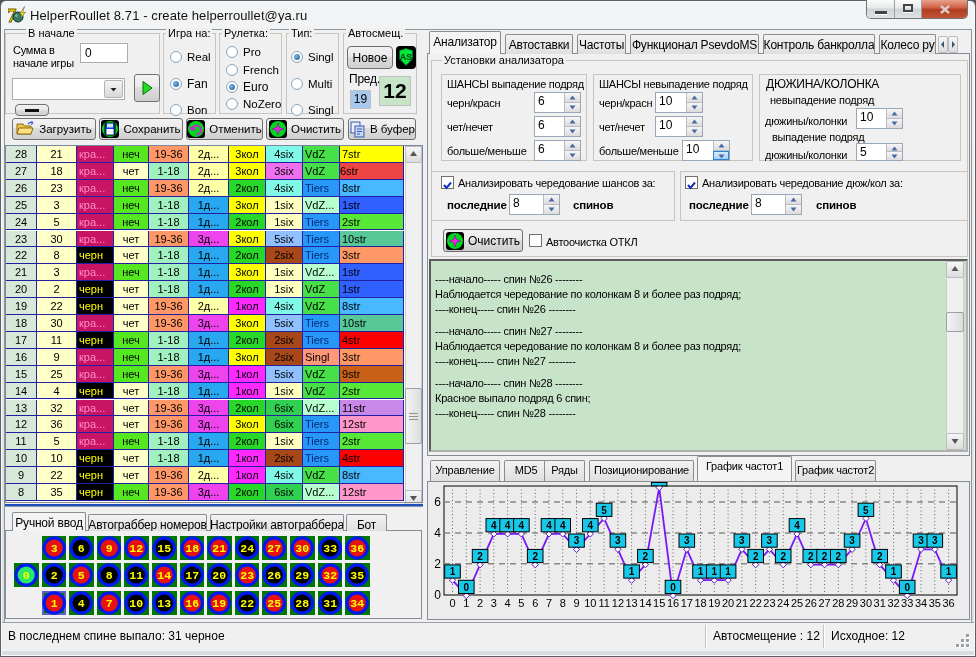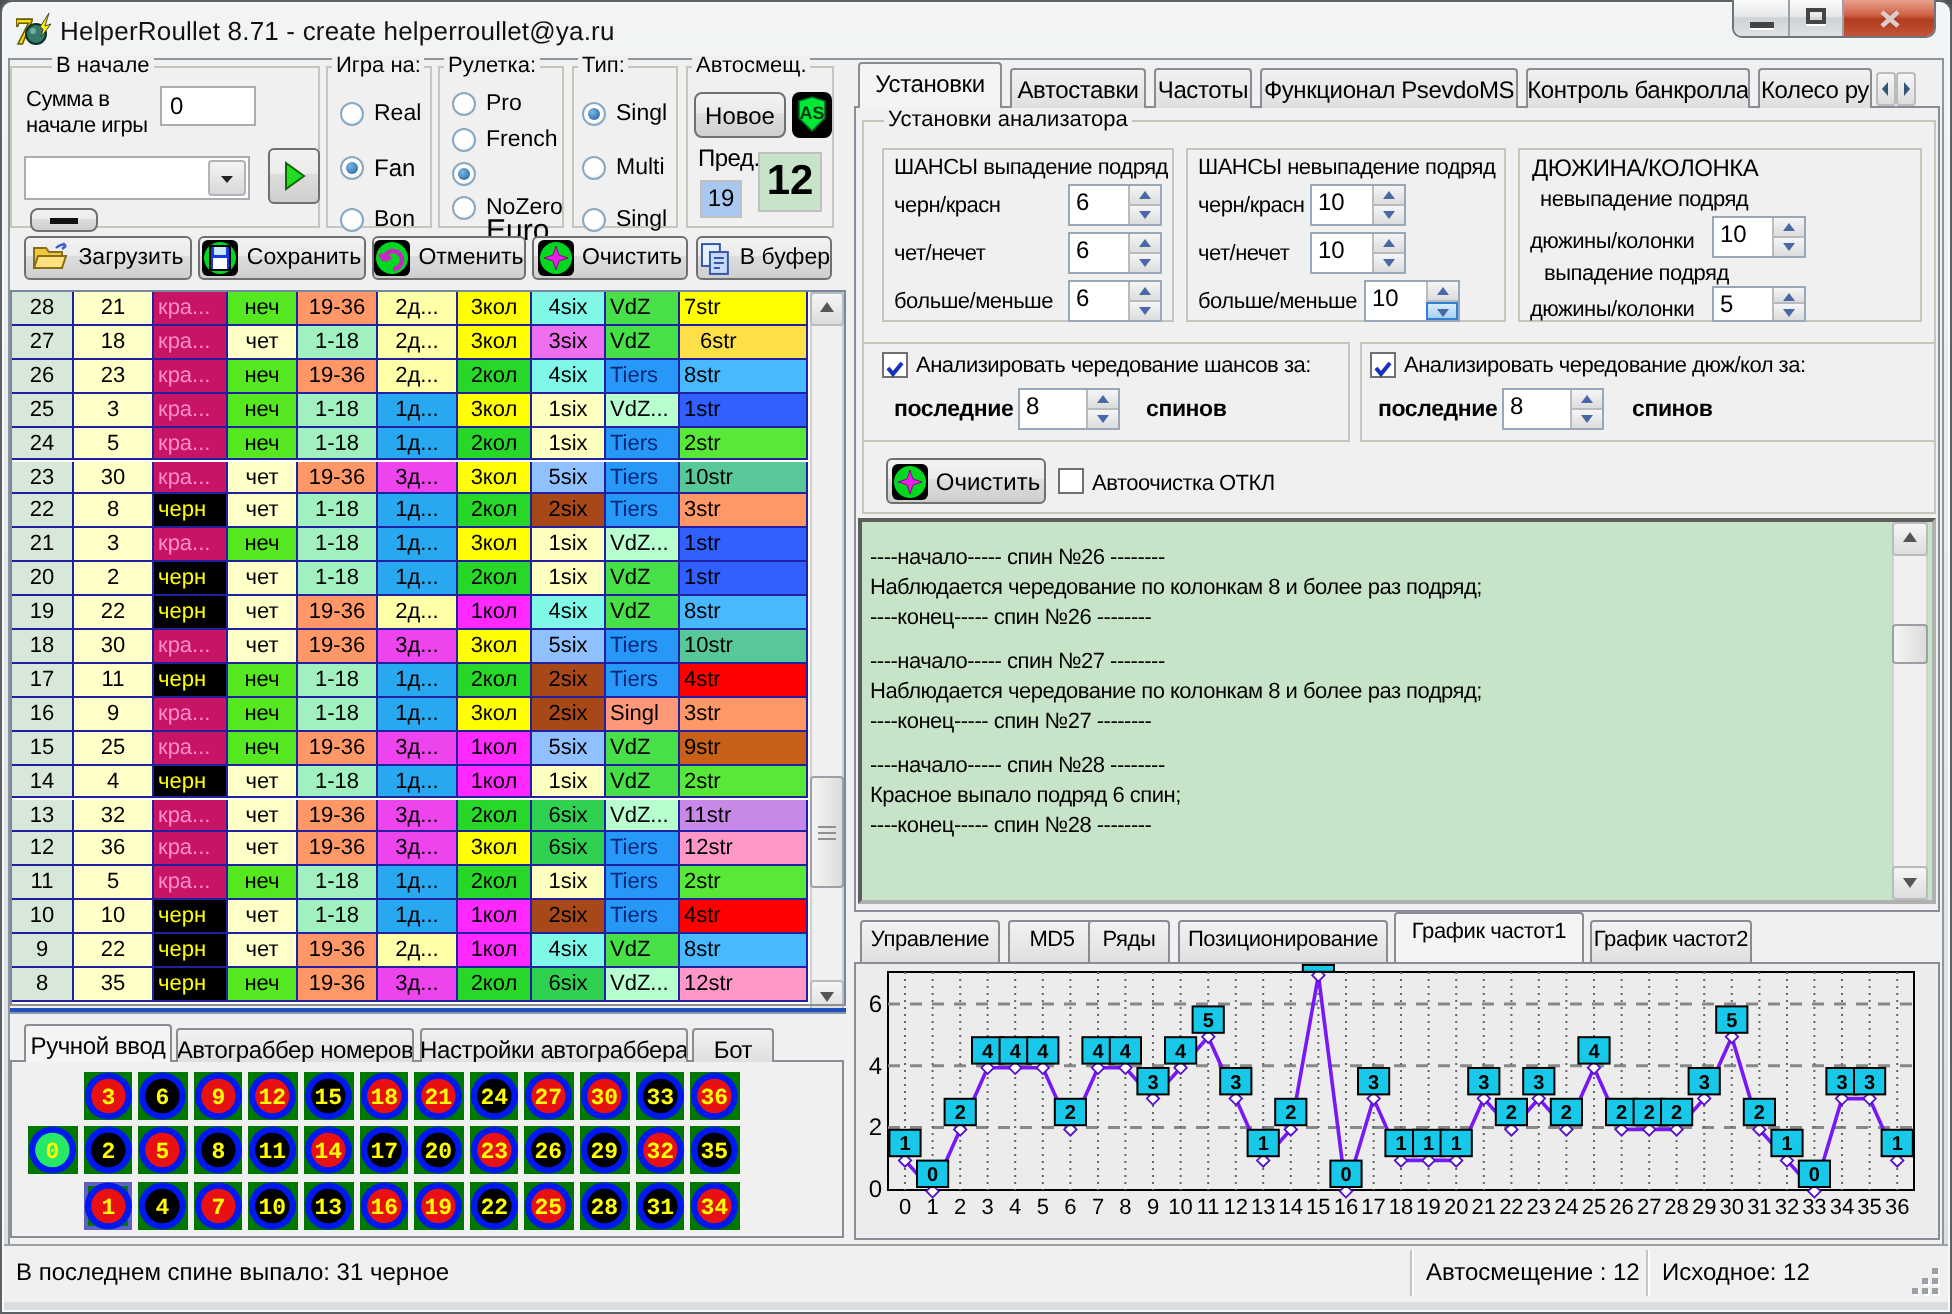--- a/index.html
+++ b/index.html
@@ -72,21 +72,21 @@
 <div class="abs" style="left:187px;top:51px;font-size:11.5px;line-height:13px;white-space:nowrap;">Real</div>
 <div class="radio sel" style="left:170px;top:78px;"></div>
 <div class="abs" style="left:187px;top:78px;font-size:12px;line-height:13px;white-space:nowrap;">Fan</div>
 <div class="radio" style="left:170px;top:104px;"></div>
 <div class="abs" style="left:187px;top:104px;font-size:11.5px;line-height:13px;white-space:nowrap;">Bon</div>
 <div class="radio" style="left:226px;top:46px;"></div>
 <div class="abs" style="left:243px;top:46px;font-size:11.5px;line-height:13px;white-space:nowrap;">Pro</div>
 <div class="radio" style="left:226px;top:64px;"></div>
 <div class="abs" style="left:243px;top:64px;font-size:11.5px;line-height:13px;white-space:nowrap;">French</div>
 <div class="radio sel" style="left:226px;top:81px;"></div>
-<div class="abs" style="left:243px;top:81px;font-size:15px;line-height:13px;white-space:nowrap;margin-top:28px;">Euro</div>
+<div class="abs" style="left:243px;top:81px;font-size:12px;line-height:13px;white-space:nowrap;">Euro</div>
 <div class="radio" style="left:226px;top:98px;"></div>
 <div class="abs" style="left:243px;top:98px;font-size:11.5px;line-height:13px;white-space:nowrap;">NoZero</div>
 <div class="radio sel" style="left:291px;top:51px;"></div>
 <div class="abs" style="left:308px;top:51px;font-size:11.5px;line-height:13px;white-space:nowrap;">Singl</div>
 <div class="radio" style="left:291px;top:78px;"></div>
 <div class="abs" style="left:308px;top:78px;font-size:11.5px;line-height:13px;white-space:nowrap;">Multi</div>
 <div class="radio" style="left:291px;top:104px;"></div>
 <div class="abs" style="left:308px;top:104px;font-size:11.5px;line-height:13px;white-space:nowrap;">Singl</div>
 <div class="btn" style="left:347px;top:46px;width:46px;height:23px;font-weight:normal;border-radius:4px;">Новое</div>
 <div class="abs" style="left:396px;top:46px;width:20px;height:23px;background:#000;border-radius:4px;display:flex;align-items:center;justify-content:center;">
@@ -153,21 +153,21 @@
 <div class="cell" style="left:340px;top:146.0px;width:64px;height:16.9px;background:#ffff00;color:#000000;text-align:left;padding-left:2px;line-height:17px;">7str</div>
 <div class="cell" style="left:6px;top:162.9px;width:31px;height:16.9px;background:#d8e8d8;text-align:center;line-height:17px;">27</div>
 <div class="cell" style="left:37px;top:162.9px;width:40px;height:16.9px;background:#ffffc8;text-align:center;line-height:17px;">18</div>
 <div class="cell" style="left:77px;top:162.9px;width:37px;height:16.9px;background:#c81464;color:#ff8cc8;text-align:left;padding-left:2px;line-height:17px;">кра...</div>
 <div class="cell" style="left:114px;top:162.9px;width:35px;height:16.9px;background:#ffffc8;color:#000000;text-align:center;line-height:17px;">чет</div>
 <div class="cell" style="left:149px;top:162.9px;width:40px;height:16.9px;background:#a0f0c0;color:#000000;text-align:center;line-height:17px;">1-18</div>
 <div class="cell" style="left:189px;top:162.9px;width:40px;height:16.9px;background:#ffffa8;color:#000000;text-align:center;line-height:17px;">2д...</div>
 <div class="cell" style="left:229px;top:162.9px;width:37px;height:16.9px;background:#ffff00;color:#000000;text-align:center;line-height:17px;">3кол</div>
 <div class="cell" style="left:266px;top:162.9px;width:37px;height:16.9px;background:#ee70ee;color:#000000;text-align:center;line-height:17px;">3six</div>
 <div class="cell" style="left:303px;top:162.9px;width:37px;height:16.9px;background:#48e048;color:#000000;text-align:left;padding-left:2px;line-height:17px;">VdZ</div>
-<div class="cell" style="left:340px;top:162.9px;width:64px;height:16.9px;background:#fde047;color:#000000;text-align:left;padding-left:10px;line-height:17px;">6str</div>
+<div class="cell" style="left:340px;top:162.9px;width:64px;height:16.9px;background:#ef4444;color:#000000;text-align:left;padding-left:0;line-height:17px;">6str</div>
 <div class="cell" style="left:6px;top:179.8px;width:31px;height:16.9px;background:#d8e8d8;text-align:center;line-height:17px;">26</div>
 <div class="cell" style="left:37px;top:179.8px;width:40px;height:16.9px;background:#ffffc8;text-align:center;line-height:17px;">23</div>
 <div class="cell" style="left:77px;top:179.8px;width:37px;height:16.9px;background:#c81464;color:#ff8cc8;text-align:left;padding-left:2px;line-height:17px;">кра...</div>
 <div class="cell" style="left:114px;top:179.8px;width:35px;height:16.9px;background:#55e820;color:#000000;text-align:center;line-height:17px;">неч</div>
 <div class="cell" style="left:149px;top:179.8px;width:40px;height:16.9px;background:#ff9866;color:#000000;text-align:center;line-height:17px;">19-36</div>
 <div class="cell" style="left:189px;top:179.8px;width:40px;height:16.9px;background:#ffffa8;color:#000000;text-align:center;line-height:17px;">2д...</div>
 <div class="cell" style="left:229px;top:179.8px;width:37px;height:16.9px;background:#28d828;color:#000000;text-align:center;line-height:17px;">2кол</div>
 <div class="cell" style="left:266px;top:179.8px;width:37px;height:16.9px;background:#80f8e8;color:#000000;text-align:center;line-height:17px;">4six</div>
 <div class="cell" style="left:303px;top:179.8px;width:37px;height:16.9px;background:#2898f8;color:#002878;text-align:left;padding-left:2px;line-height:17px;">Tiers</div>
 <div class="cell" style="left:340px;top:179.8px;width:64px;height:16.9px;background:#48b8ff;color:#000000;text-align:left;padding-left:2px;line-height:17px;">8str</div>
@@ -633,21 +633,21 @@
 <div class="abs" style="left:823px;top:625px;width:1px;height:23px;background:#c4c4c4;box-shadow:1px 0 0 #fff;"></div>
 <div class="abs t12" style="left:713px;top:629px;">Автосмещение : 12</div>
 <div class="abs t12" style="left:831px;top:629px;">Исходное: 12</div>
 <div class="abs" style="left:966px;top:644px;width:2.5px;height:2.5px;background:#9aa0a5;box-shadow:1px 1px 0 #fff;"></div>
 <div class="abs" style="left:966px;top:639px;width:2.5px;height:2.5px;background:#9aa0a5;box-shadow:1px 1px 0 #fff;"></div>
 <div class="abs" style="left:966px;top:634px;width:2.5px;height:2.5px;background:#9aa0a5;box-shadow:1px 1px 0 #fff;"></div>
 <div class="abs" style="left:961px;top:644px;width:2.5px;height:2.5px;background:#9aa0a5;box-shadow:1px 1px 0 #fff;"></div>
 <div class="abs" style="left:961px;top:639px;width:2.5px;height:2.5px;background:#9aa0a5;box-shadow:1px 1px 0 #fff;"></div>
 <div class="abs" style="left:956px;top:644px;width:2.5px;height:2.5px;background:#9aa0a5;box-shadow:1px 1px 0 #fff;"></div>
 <div class="abs" style="left:427px;top:53px;width:543px;height:403px;background:#f0f0f0;border:1px solid #898c95;"></div>
-<div class="tab tabsel" style="left:429px;top:31px;width:72px;height:23px;font-size:12px;">Установки</div>
+<div class="tab tabsel" style="left:429px;top:31px;width:72px;height:23px;font-size:12px;">Анализатор</div>
 <div class="tab" style="left:505px;top:34px;width:68px;height:20px;font-size:12px;">Автоставки</div>
 <div class="tab" style="left:577px;top:34px;width:49px;height:20px;font-size:12px;">Частоты</div>
 <div class="tab" style="left:630px;top:34px;width:129px;height:20px;font-size:12px;">Функционал PsevdoMS</div>
 <div class="tab" style="left:763px;top:34px;width:112px;height:20px;font-size:12px;">Контроль банкролла</div>
 <div class="tab" style="left:879px;top:34px;width:57px;height:20px;font-size:12px;">Колесо ру</div>
 <div class="sbtn" style="left:938px;top:36px;width:10px;height:17px;"><svg width="8" height="15">
       <path d="M5 4 L2 7.5 L5 11 Z" fill="#357"></path>
     </svg></div>
 <div class="sbtn" style="left:948px;top:36px;width:10px;height:17px;"><svg width="8" height="15">
       <path d="M3 4 L6 7.5 L3 11 Z" fill="#357"></path>

